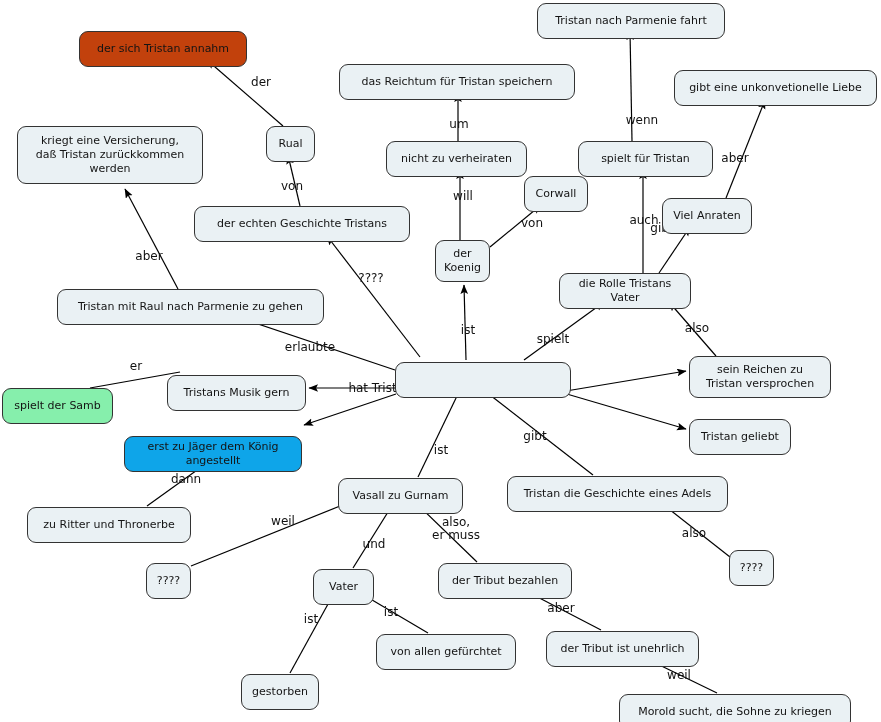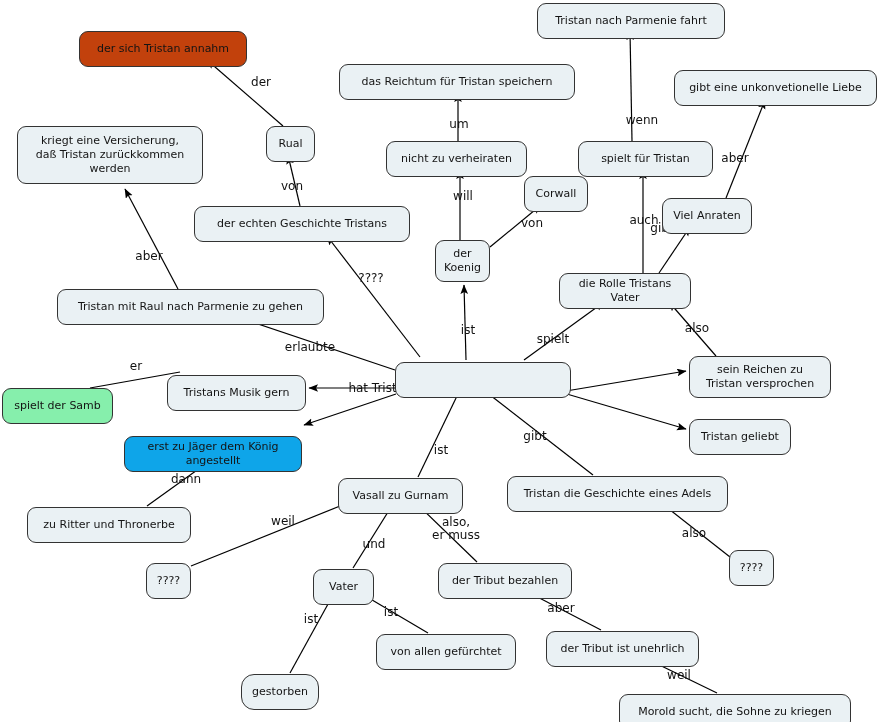--- a/index.html
+++ b/index.html
@@ -158,16 +158,16 @@
       <div class="node" style="left: 124px; top: 428px; width: 178px; height: 26px; background: #0ea5e9; border-color: rgb(51, 51, 51); margin-top: 8px;">erst zu Jäger dem König angestellt</div>
       <div class="node" style="left: 507px; top: 476px; width: 221px; height: 26px; background: rgb(234, 241, 244); border-color: rgb(51, 51, 51);">Tristan die Geschichte eines Adels</div>
       <div class="node" style="left: 338px; top: 478px; width: 125px; height: 26px; background: rgb(234, 241, 244); border-color: rgb(51, 51, 51);">Vasall zu Gurnam</div>
       <div class="node" style="left: 27px; top: 507px; width: 164px; height: 26px; background: rgb(234, 241, 244); border-color: rgb(51, 51, 51);">zu Ritter und Thronerbe</div>
       <div class="node" style="left: 146px; top: 563px; width: 45px; height: 26px; background: rgb(234, 241, 244); border-color: rgb(51, 51, 51);">????</div>
       <div class="node" style="left: 313px; top: 569px; width: 61px; height: 26px; background: rgb(234, 241, 244); border-color: rgb(51, 51, 51);">Vater</div>
       <div class="node" style="left: 438px; top: 563px; width: 134px; height: 26px; background: rgb(234, 241, 244); border-color: rgb(51, 51, 51);">der Tribut bezahlen</div>
       <div class="node" style="left: 729px; top: 550px; width: 45px; height: 26px; background: rgb(234, 241, 244); border-color: rgb(51, 51, 51);">????</div>
       <div class="node" style="left: 376px; top: 634px; width: 140px; height: 26px; background: rgb(234, 241, 244); border-color: rgb(51, 51, 51);">von allen gefürchtet</div>
       <div class="node" style="left: 546px; top: 631px; width: 153px; height: 26px; background: rgb(234, 241, 244); border-color: rgb(51, 51, 51);">der Tribut ist unehrlich</div>
-      <div class="node" style="left: 241px; top: 674px; width: 78px; height: 26px; background: rgb(234, 241, 244); border-color: rgb(51, 51, 51); border-radius: 13px;">gestorben</div>
+      <div class="node" style="left: 241px; top: 674px; width: 78px; height: 26px; background: rgb(234, 241, 244); border-color: rgb(51, 51, 51);">gestorben</div>
       <div class="node" style="left: 619px; top: 694px; width: 232px; height: 26px; background: rgb(234, 241, 244); border-color: rgb(51, 51, 51);">Morold sucht, die Sohne zu kriegen</div>
     </div>
 </div>
 
 </body></html>

